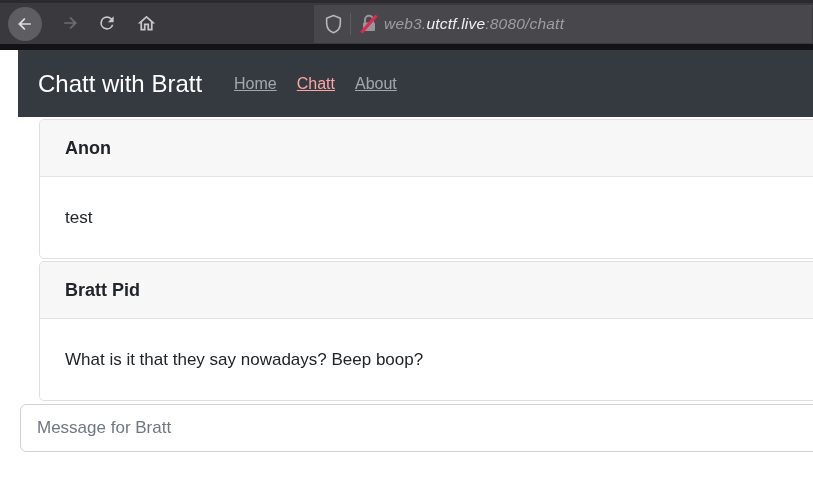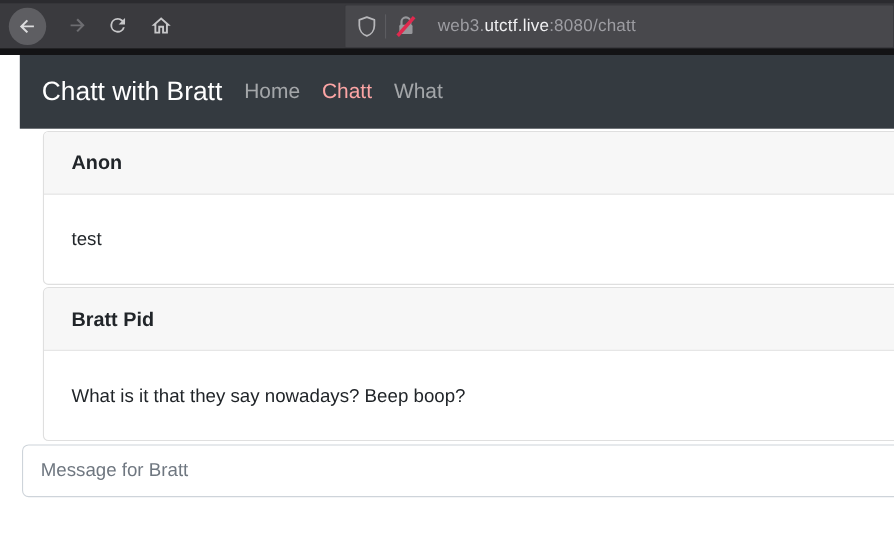--- a/index.html
+++ b/index.html
@@ -20,33 +20,33 @@
   .reload-btn { left:96px; top:12px; width:22px; height:22px; }
   .home-btn { left:135px; top:12px; width:22px; height:22px; }
 
   .urlbar {
     position:absolute; left:313px; top:4px; width:500px; height:40px;
     background:#48484c; border:1px solid #39393d; border-radius:2px;
     display:flex; align-items:center; padding-left:10px;
   }
   .urlbar .sep { width:1px; height:22px; background:#5c5c60; margin-left:7px; }
   .urlbar .lockwrap { margin-left:6px; display:flex; align-items:center; }
-  .url-text { margin-left:17px; font-size:15.5px; letter-spacing:0.2px; white-space:nowrap; color:#9d9da2; }
+  .url-text { margin-left:3px; font-size:15.5px; letter-spacing:0.2px; white-space:nowrap; color:#9d9da2;font-style:italic; }
   .url-text .hi { color:#f0f0f2; }
 
   
   .page { position:absolute; left:0; top:50px; width:813px; height:436px; background:#fff; }
 
   .navbar {
     position:absolute; left:18px; top:0; width:900px; height:67px;
     background:#343a40; display:flex; align-items:center; padding:0 20px;
   }
-  .brand { color:#ffffff; font-size:24px; margin-right:10px; text-decoration:none; cursor:pointer; white-space:nowrap; }
+  .brand { color:#ffffff; font-size:24px; margin-right:22px; text-decoration:none; cursor:pointer; white-space:nowrap; }
   .navlinks { display:flex; align-items:center; list-style:none; }
-  .navlink { font-size:19px; padding:0 10px; color:rgba(255,255,255,0.55); cursor:pointer; white-space:nowrap; }
+  .navlink { font-size:16px; padding:0 10px; color:rgba(255,255,255,0.55); cursor:pointer; white-space:nowrap;text-decoration:underline; }
   .navlink.active { color:#fca5a5; }
 
   .cards { position:absolute; left:39px; top:69px; width:860px; }
   .card { background:#fff; border:1px solid #dfdfdf; border-radius:5px; margin-bottom:2px; overflow:hidden; }
   .card-header {
     height:57px; background:#f7f7f7; border-bottom:1px solid #e4e4e4;
     display:flex; align-items:center; padding:0 25px;
     font-size:18px; font-weight:bold; color:#212529;
   }
   .card-body {
@@ -122,21 +122,21 @@
     <div class="chrome-bottomband"></div>
   </div>
 
   <div class="page">
 
     <div class="navbar">
       <a class="brand">Chatt with Bratt</a>
       <ul class="navlinks">
         <li class="navlink">Home</li>
         <li class="navlink active">Chatt</li>
-        <li class="navlink">What</li>
+        <li class="navlink">About</li>
       </ul>
     </div>
 
     <div class="cards">
       <div class="card">
         <div class="card-header">Anon</div>
         <div class="card-body">test</div>
       </div>
       <div class="card">
         <div class="card-header">Bratt Pid</div>

